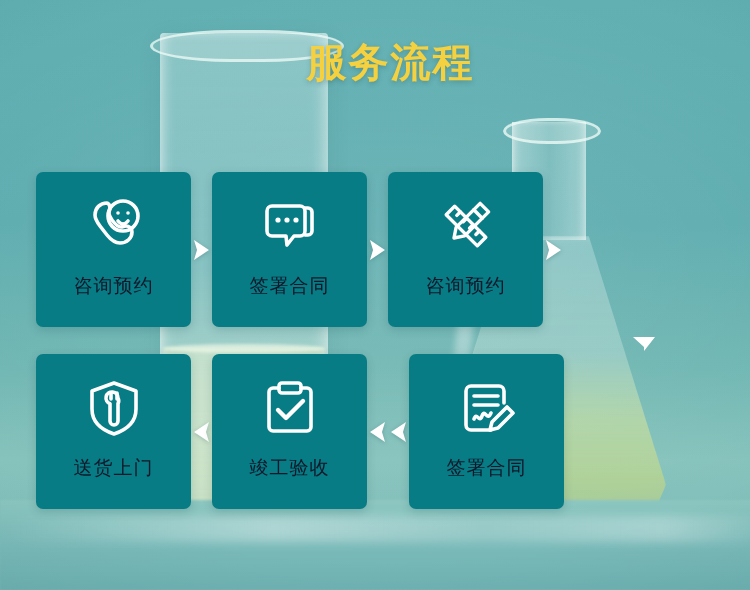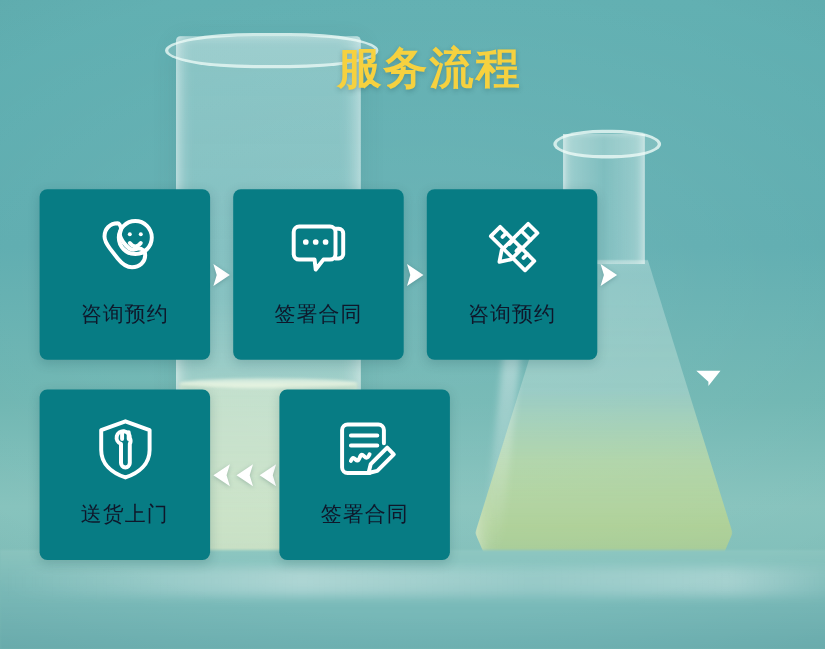--- a/index.html
+++ b/index.html
@@ -206,20 +206,30 @@
         </div>
         <div class="card-label">送货上门</div>
       </div>
 
       <div class="arrow">
         <svg width="17" height="22" viewBox="0 0 17 22">
             <path d="M16 1 L1 11 L16 21 L13 11 Z" fill="#fff"></path>
           </svg>
       </div>
 
+      <div class="card">
+        <div class="icon-wrap">
+          <svg width="64" height="64" viewBox="0 0 64 64" fill="none" stroke="#fff" stroke-width="3.6" stroke-linecap="round" stroke-linejoin="round">
+            <path d="M21 12h-6a4 4 0 0 0-4 4v35a4 4 0 0 0 4 4h34a4 4 0 0 0 4-4V16a4 4 0 0 0-4-4h-6"></path>
+            <rect x="21" y="7" width="22" height="10" rx="3"></rect>
+            <path d="M20 34l8 8 17-17" stroke-width="4.4"></path>
+          </svg>
+        </div>
+        <div class="card-label">竣工验收</div>
+      </div>
 
       <div class="arrow">
         <svg width="17" height="22" viewBox="0 0 17 22">
             <path d="M16 1 L1 11 L16 21 L13 11 Z" fill="#fff"></path>
           </svg>
       </div>
 
 
       <div class="arrow">
         <svg width="17" height="22" viewBox="0 0 17 22">

